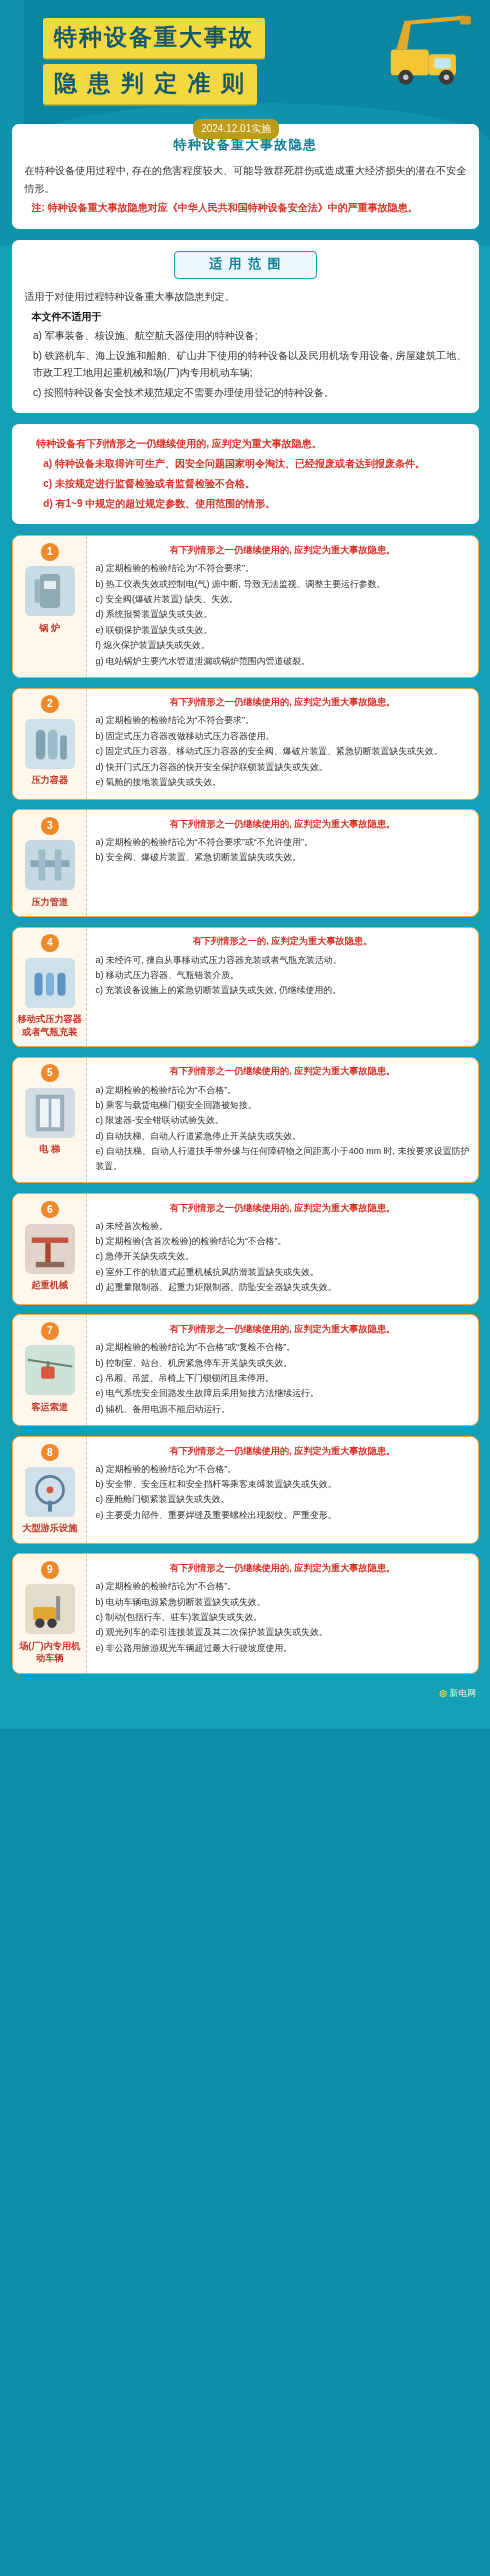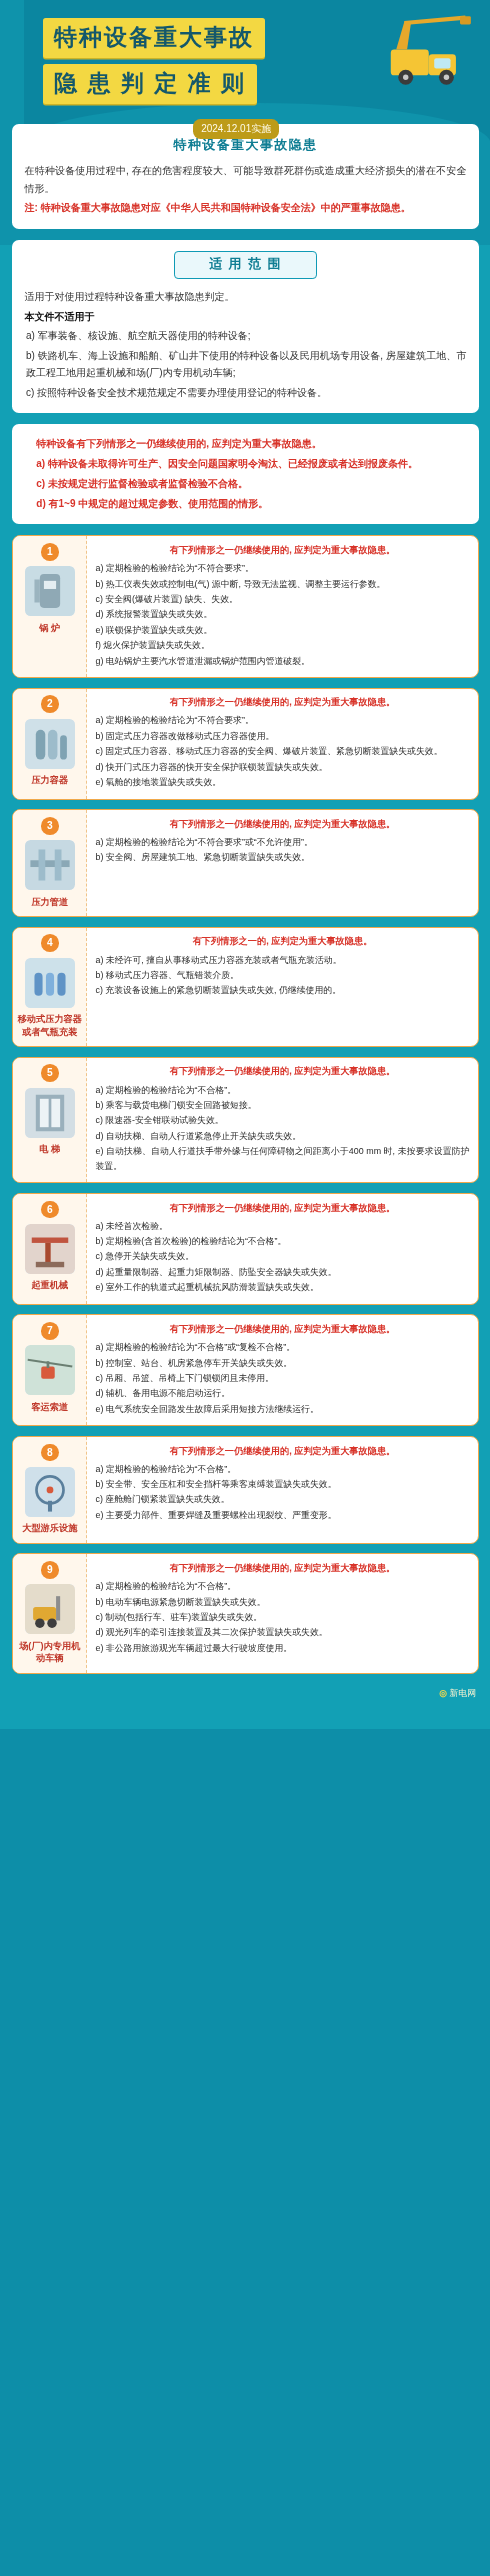--- a/index.html
+++ b/index.html
@@ -82,21 +82,21 @@
   .panel-title.boxed {
     display: block;
     margin: 1.4px auto 9.5px auto;
     width: 143px;
     border: 1.4px solid #0f9ab5;
     border-radius: 4.1px;
     padding: 3.4px 0 4.1px 0;
     background: #eaf8fb;
   }
   .p { font-size: 10px; line-height: 1.75; color: #303030; text-align: justify; }
-  .p + .p { margin-top: 2px; }
+  .p + .p { margin-top: 2px; margin-left: 7px; }
   .strong { font-weight: bold; color: #111; }
   .note-red { color: #d8342a; font-weight: bold; }
   .indent { text-indent: 0; padding-left: 1.4px; }
 
   
   .intro-panel {
     background: #ffffff;
     margin: 0 12.3px 11px 12.3px;
     border-radius: 6.8px;
     padding: 11px 24px;
@@ -267,21 +267,21 @@
         <rect width="74" height="74" rx="8" fill="#c6d9e2"></rect>
         <rect x="8" y="30" width="58" height="10" fill="#8aa8b6"></rect>
         <rect x="20" y="14" width="10" height="46" fill="#9dbccb"></rect>
         <rect x="44" y="14" width="10" height="46" fill="#9dbccb"></rect>
       </svg>
       <div class="eq-name">压力管道</div>
     </div>
     <div class="eq-right">
       <div class="eq-head">有下列情形之一仍继续使用的, 应判定为重大事故隐患。</div>
       <div class="eq-item">a) 定期检验的检验结论为“不符合要求”或“不允许使用”。</div>
-      <div class="eq-item">b) 安全阀、房屋建筑工地、紧急切断装置缺失或失效。</div>
+      <div class="eq-item">b) 安全阀、爆破片装置、紧急切断装置缺失或失效。</div>
     </div>
   </div>
 
   <div class="eq">
     <div class="eq-left">
       <div class="eq-num">4</div>
       <svg class="eq-icon" viewBox="0 0 74 74">
         <rect width="74" height="74" rx="8" fill="#cde1ea"></rect>
         <rect x="14" y="22" width="12" height="34" rx="6" fill="#5f93c6"></rect>
         <rect x="31" y="22" width="12" height="34" rx="6" fill="#7fb0dc"></rect>
@@ -327,43 +327,43 @@
         <rect x="30" y="28" width="8" height="30" fill="#a8492f"></rect>
         <rect x="16" y="56" width="42" height="8" fill="#8c6a5a"></rect>
       </svg>
       <div class="eq-name">起重机械</div>
     </div>
     <div class="eq-right">
       <div class="eq-head">有下列情形之一仍继续使用的, 应判定为重大事故隐患。</div>
       <div class="eq-item">a) 未经首次检验。</div>
       <div class="eq-item">b) 定期检验(含首次检验)的检验结论为“不合格”。</div>
       <div class="eq-item">c) 急停开关缺失或失效。</div>
+      <div class="eq-item">e) 室外工作的轨道式起重机械抗风防滑装置缺失或失效。</div>
       <div class="eq-item">d) 起重量限制器、起重力矩限制器、防坠安全器缺失或失效。</div>
-      <div class="eq-item">e) 室外工作的轨道式起重机械抗风防滑装置缺失或失效。</div>
     </div>
   </div>
 
   <div class="eq">
     <div class="eq-left">
       <div class="eq-num">7</div>
       <svg class="eq-icon" viewBox="0 0 74 74">
         <rect width="74" height="74" rx="8" fill="#cfe2d8"></rect>
         <path d="M4 22 L70 32" stroke="#6b7f72" stroke-width="3"></path>
         <rect x="24" y="32" width="20" height="18" rx="3" fill="#d85a3c"></rect>
         <rect x="32" y="24" width="4" height="10" fill="#6b7f72"></rect>
       </svg>
       <div class="eq-name">客运索道</div>
     </div>
     <div class="eq-right">
       <div class="eq-head">有下列情形之一仍继续使用的, 应判定为重大事故隐患。</div>
       <div class="eq-item">a) 定期检验的检验结论为“不合格”或“复检不合格”。</div>
       <div class="eq-item">b) 控制室、站台、机房紧急停车开关缺失或失效。</div>
       <div class="eq-item">c) 吊厢、吊篮、吊椅上下门锁锁闭且未停用。</div>
+      <div class="eq-item">e) 电气系统安全回路发生故障后采用短接方法继续运行。</div>
       <div class="eq-item">d) 辅机、备用电源不能启动运行。</div>
-      <div class="eq-item">e) 电气系统安全回路发生故障后采用短接方法继续运行。</div>
     </div>
   </div>
 
   <div class="eq">
     <div class="eq-left">
       <div class="eq-num">8</div>
       <svg class="eq-icon" viewBox="0 0 74 74">
         <rect width="74" height="74" rx="8" fill="#cfe0ea"></rect>
         <circle cx="37" cy="34" r="20" fill="none" stroke="#5a7f9c" stroke-width="4"></circle>
         <circle cx="37" cy="34" r="5" fill="#d85a3c"></circle>

